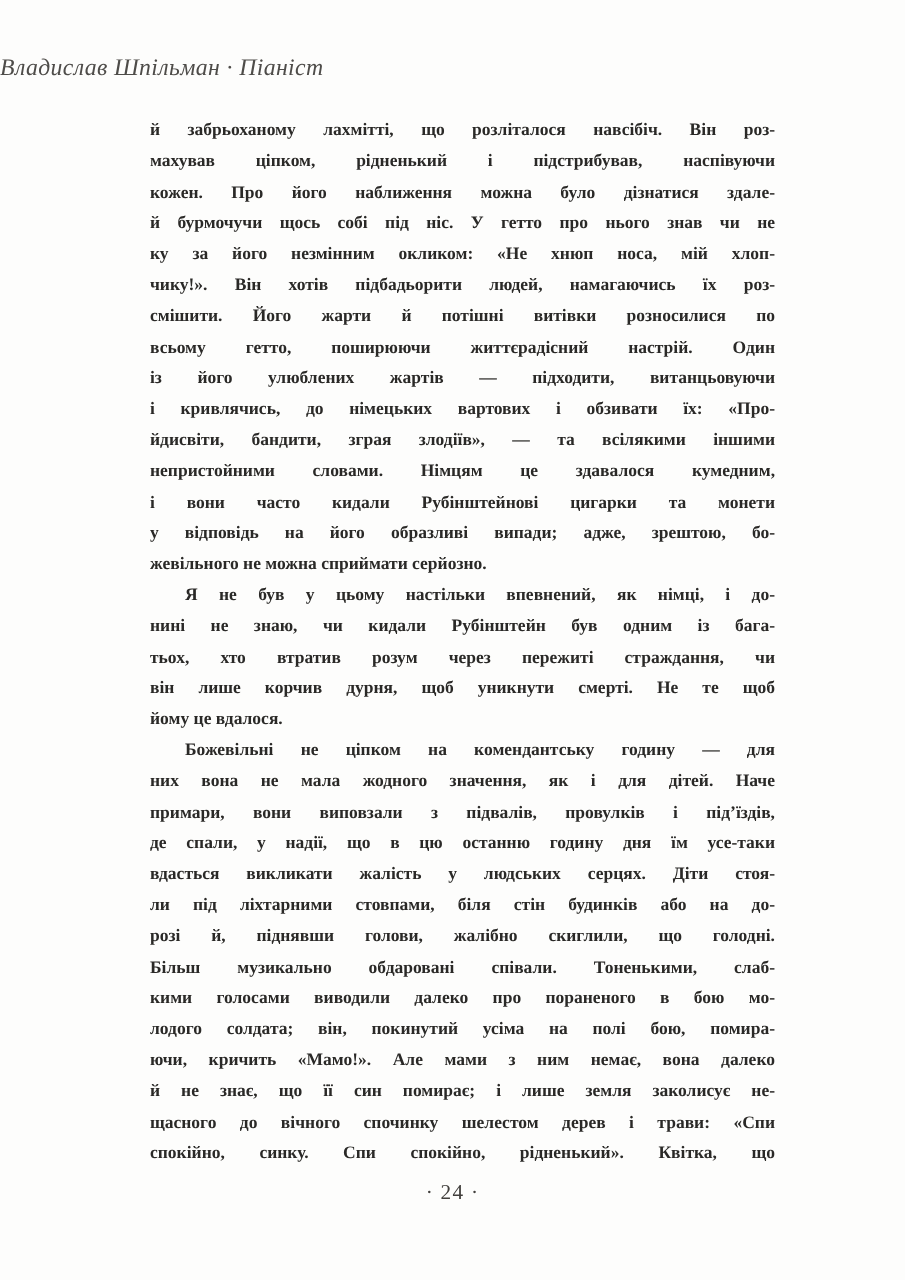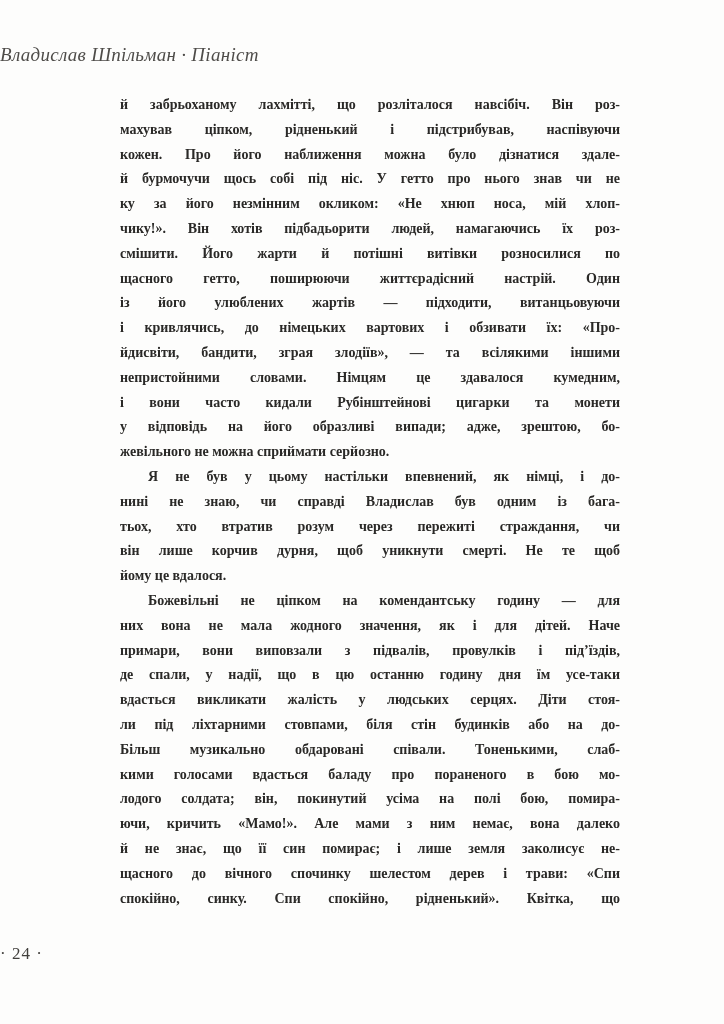--- a/index.html
+++ b/index.html
@@ -37,66 +37,67 @@
     text-align: justify;
     text-align-last: justify;
   }
   .line.end { text-align-last: left; }
   .line.indent { text-indent: 28px; }
   .page-number {
     position: absolute;
     top: 944px;
     left: 0;
     width: 724px;
-    text-align: left;
+    text-align: center;
     font-size: 17px;
     letter-spacing: 1px;
     color: #413f3c;
   }
 </style>
 </head>
 <body>
 
 <div class="page" style="background: rgb(253, 253, 252);">
   <div class="running-header" style="color: rgb(78, 76, 73);">Владислав Шпільман · Піаніст</div>
 
   <div class="text-block" style="color: rgb(42, 41, 39);">
       <div class="paragraph">
         <div class="line">й забрьоханому лахмітті, що розліталося навсібіч. Він роз-</div>
         <div class="line">махував ціпком, рідненький і підстрибував, наспівуючи</div>
         <div class="line">кожен. Про його наближення можна було дізнатися здале-</div>
         <div class="line">й бурмочучи щось собі під ніс. У гетто про нього знав чи не</div>
         <div class="line">ку за його незмінним окликом: «Не хнюп носа, мій хлоп-</div>
         <div class="line">чику!». Він хотів підбадьорити людей, намагаючись їх роз-</div>
         <div class="line">смішити. Його жарти й потішні витівки розносилися по</div>
-        <div class="line">щасного гетто, поширюючи життєрадісний настрій. Один</div>
+        <div class="line">всьому гетто, поширюючи життєрадісний настрій. Один</div>
         <div class="line">із його улюблених жартів — підходити, витанцьовуючи</div>
         <div class="line">і кривлячись, до німецьких вартових і обзивати їх: «Про-</div>
         <div class="line">йдисвіти, бандити, зграя злодіїв», — та всілякими іншими</div>
         <div class="line">непристойними словами. Німцям це здавалося кумедним,</div>
         <div class="line">і вони часто кидали Рубінштейнові цигарки та монети</div>
         <div class="line">у відповідь на його образливі випади; адже, зрештою, бо-</div>
         <div class="line end">жевільного не можна сприймати серйозно.</div>
       </div>
       <div class="paragraph">
         <div class="line indent">Я не був у цьому настільки впевнений, як німці, і до-</div>
-        <div class="line">нині не знаю, чи справді Владислав був одним із бага-</div>
+        <div class="line">нині не знаю, чи кидали Рубінштейн був одним із бага-</div>
         <div class="line">тьох, хто втратив розум через пережиті страждання, чи</div>
         <div class="line">він лише корчив дурня, щоб уникнути смерті. Не те щоб</div>
         <div class="line end">йому це вдалося.</div>
       </div>
       <div class="paragraph">
         <div class="line indent">Божевільні не ціпком на комендантську годину — для</div>
         <div class="line">них вона не мала жодного значення, як і для дітей. Наче</div>
         <div class="line">примари, вони виповзали з підвалів, провулків і під’їздів,</div>
         <div class="line">де спали, у надії, що в цю останню годину дня їм усе-таки</div>
         <div class="line">вдасться викликати жалість у людських серцях. Діти стоя-</div>
         <div class="line">ли під ліхтарними стовпами, біля стін будинків або на до-</div>
+        <div class="line">розі й, піднявши голови, жалібно скиглили, що голодні.</div>
         <div class="line">Більш музикально обдаровані співали. Тоненькими, слаб-</div>
-        <div class="line">кими голосами вдасться баладу про пораненого в бою мо-</div>
+        <div class="line">кими голосами виводили далеко про пораненого в бою мо-</div>
         <div class="line">лодого солдата; він, покинутий усіма на полі бою, помира-</div>
         <div class="line">ючи, кричить «Мамо!». Але мами з ним немає, вона далеко</div>
         <div class="line">й не знає, що її син помирає; і лише земля заколисує не-</div>
         <div class="line">щасного до вічного спочинку шелестом дерев і трави: «Спи</div>
         <div class="line">спокійно, синку. Спи спокійно, рідненький». Квітка, що</div>
       </div>
     </div>
 
   <div class="page-number" style="color: rgb(65, 63, 60);">· 24 ·</div>
 </div>

